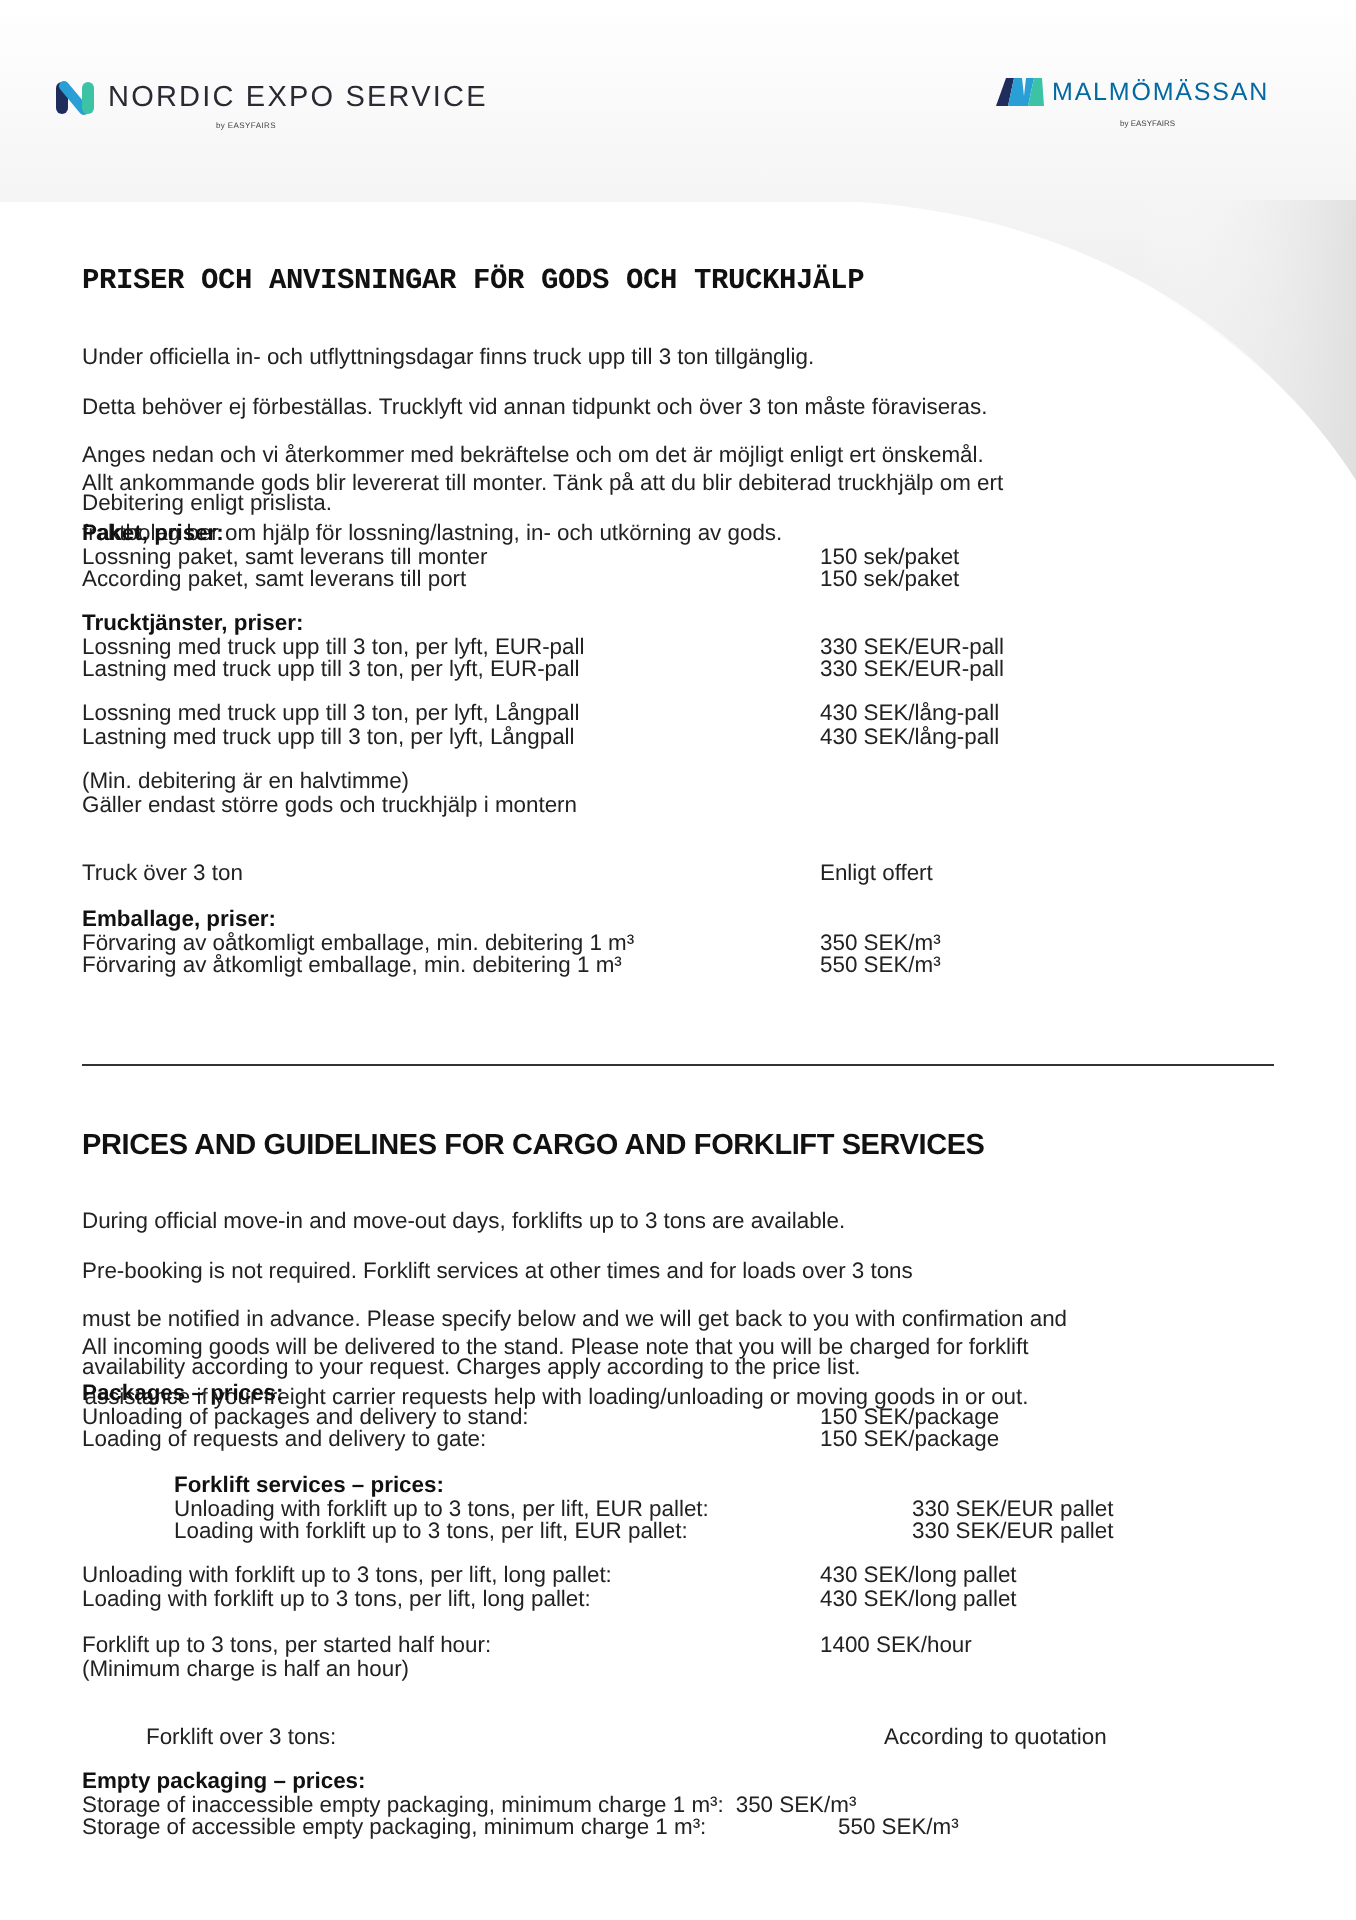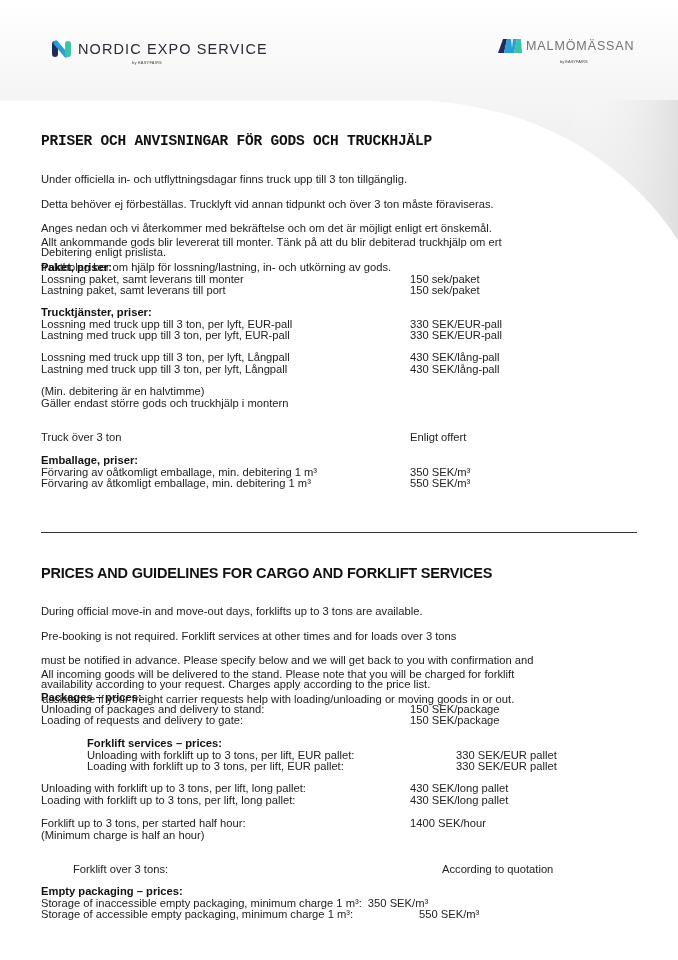--- a/index.html
+++ b/index.html
@@ -8,33 +8,33 @@
     background: #ffffff;
     font-family: "Liberation Sans", sans-serif;
     color: #1a1a1a;
   }
   .header-bg {
     position: absolute; left: 0; top: 0; width: 678px; height: 240px;
     z-index: 0;
   }
   .page { position: relative; z-index: 1; }
   .logo-left {
-    position: absolute; left: 52px; top: 40px; display: flex; align-items: center;
+    position: absolute; left: 28px; top: 40px; display: flex; align-items: center;
   }
   .logo-left .brand {
     font-size: 14.5px; letter-spacing: 1.1px; color: #2a2a35; margin-left: 6px; font-weight: normal;
   }
   .logo-left .by {
     position: absolute; left: 80px; top: 20px; font-size: 4px; color: #444; letter-spacing: 0.2px;
   }
   .logo-right {
     position: absolute; left: 498px; top: 39px; display: flex; align-items: center;
   }
   .logo-right .brand {
-    font-size: 12.5px; letter-spacing: 0.9px; color: #737373; margin-left: 4px;
+    font-size: 12.5px; letter-spacing: 0.9px; color: #0369a1; margin-left: 4px;
   }
   .logo-right .by {
     position: absolute; left: 62px; top: 20px; font-size: 4px; color: #444;
   }
   h2 {
     position: absolute; left: 41px; margin: 0;
     font-size: 14.5px; font-weight: bold; letter-spacing: -0.2px; color: #111;
   }
   .para {
     position: absolute; left: 41px; margin: 0; font-size: 11.2px; line-height: 12.2px; color: #222;
@@ -105,21 +105,21 @@
     <div>fraktbolag ber om hjälp för lossning/lastning, in- och utkörning av gods.</div>
   </div>
 
   <div class="block" style="top:262px;">
     <div class="cat">Paket, priser:</div>
     <div class="row">
         <span class="desc">Lossning paket, samt leverans till monter</span>
         <span class="price">150 sek/paket</span>
       </div>
     <div class="row">
-        <span class="desc">Lastning paket, samt leverans till port</span>
+        <span class="desc">According paket, samt leverans till port</span>
         <span class="price">150 sek/paket</span>
       </div>
   </div>
 
   <div class="block" style="top:307px;">
     <div class="cat">Trucktjänster, priser:</div>
     <div class="row">
         <span class="desc">Lossning med truck upp till 3 ton, per lyft, EUR-pall</span>
         <span class="price">330 SEK/EUR-pall</span>
       </div>

